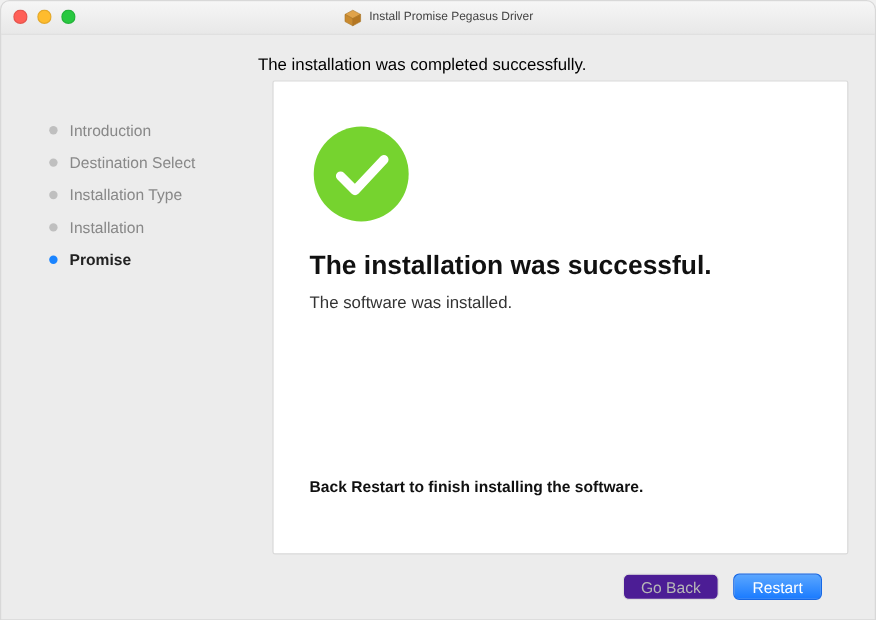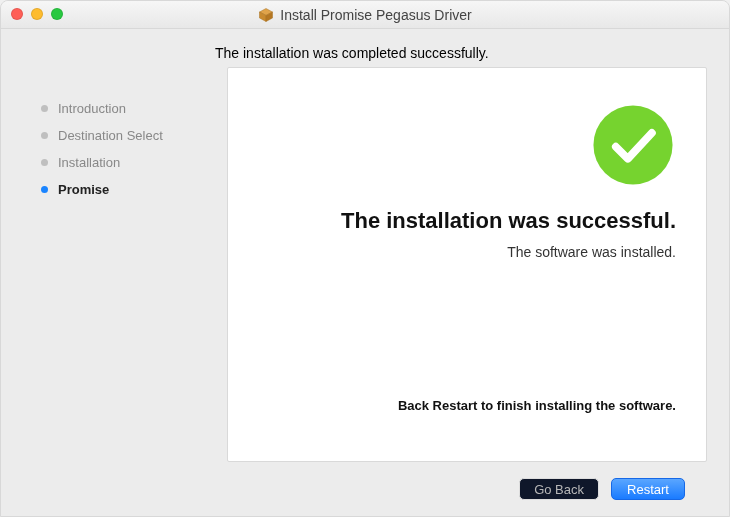--- a/index.html
+++ b/index.html
@@ -34,21 +34,21 @@
   }
   .traffic-light {
     width: 12px; height: 12px; border-radius: 50%;
     border: 0.5px solid rgba(0,0,0,0.1);
   }
   .tl-red { background: #ff5f57; }
   .tl-yellow { background: #febc2e; }
   .tl-green { background: #28c840; }
   .title-wrap {
     margin: 0 auto; display: flex; align-items: center; gap: 6px;
-    font-size: 14px; color: #444;
+    font-size: 10px; color: #444;
   }
   .pkg-icon {
     width: 16px; height: 16px;
   }
   .body {
     flex: 1; display: flex; flex-direction: column;
     padding: 10px 22px 0 22px;
   }
   .subtitle {
     font-size: 14px; color: #000000;
@@ -73,21 +73,21 @@
     flex: 0 0 auto;
   }
   .step.active { color: #222; font-weight: 700; }
   .step.active .step-dot { background: #1a84ff; }
   .content-panel {
     flex: 1;
     background: #fff;
     border: 1px solid #d9d9d9;
     border-radius: 2px;
     display: flex; flex-direction: column;
-    align-items: flex-end;
+    align-items: flex-start;
     padding: 28px 30px 18px 30px;
   }
   .success-icon {
     width: 86px; height: 86px;
     margin-top: 6px;
   }
   .success-heading {
     font-size: 22px; font-weight: 700; color: #111;
     margin-top: 20px; text-align: center;
   }
@@ -110,21 +110,21 @@
     border-radius: 5px;
     font-size: 13px;
     padding: 0 14px;
     border: 1px solid #c9c9c9;
     background: linear-gradient(#ffffff, #f2f2f2);
     color: #333;
     cursor: pointer;
   }
   .btn[disabled] {
     color: #b7b7b7;
-    background: #0f172a;
+    background: #4c1d95;
     border-color: #dedede;
     cursor: default;
   }
   .btn-primary {
     background: linear-gradient(#5aa6ff, #1a7bff);
     border: 1px solid #1668e6;
     color: #fff;
   }
 </style>
 </head>
@@ -155,20 +155,24 @@
         <div class="step">
           <span class="step-dot"></span>
           <span>Introduction</span>
         </div>
         <div class="step">
           <span class="step-dot"></span>
           <span>Destination Select</span>
         </div>
         <div class="step">
           <span class="step-dot"></span>
+          <span>Installation Type</span>
+        </div>
+        <div class="step">
+          <span class="step-dot"></span>
           <span>Installation</span>
         </div>
         <div class="step active">
           <span class="step-dot"></span>
           <span>Promise</span>
         </div>
       </div>
 
       <div class="content-panel">
         <svg class="success-icon" viewBox="0 0 100 100">

